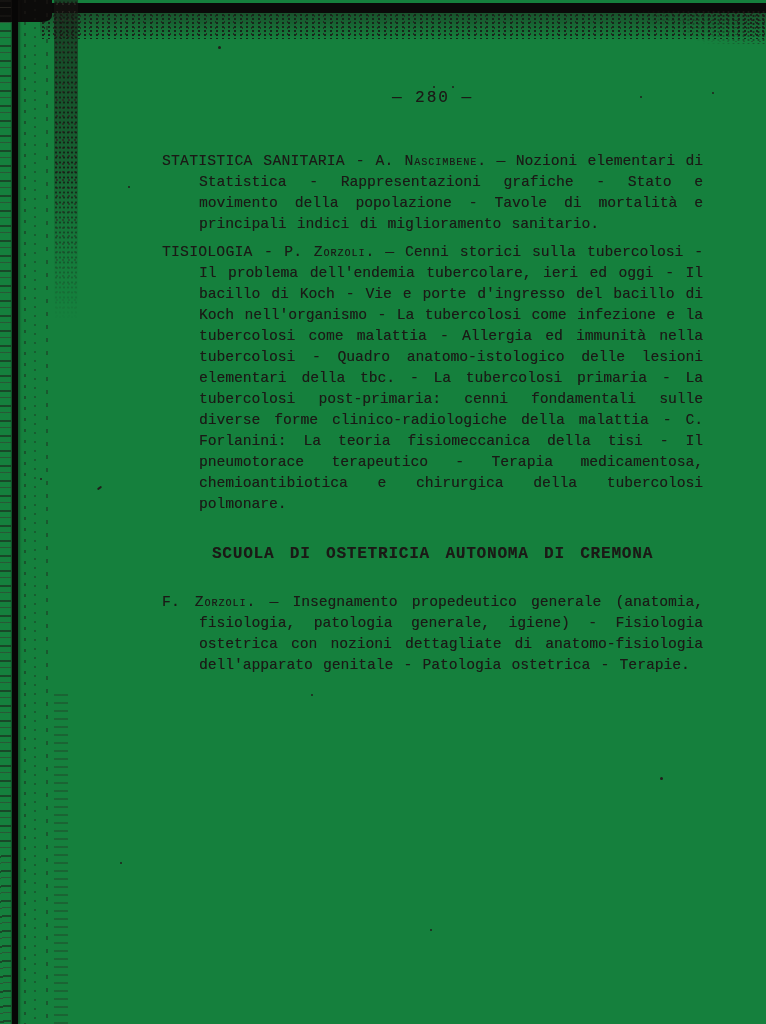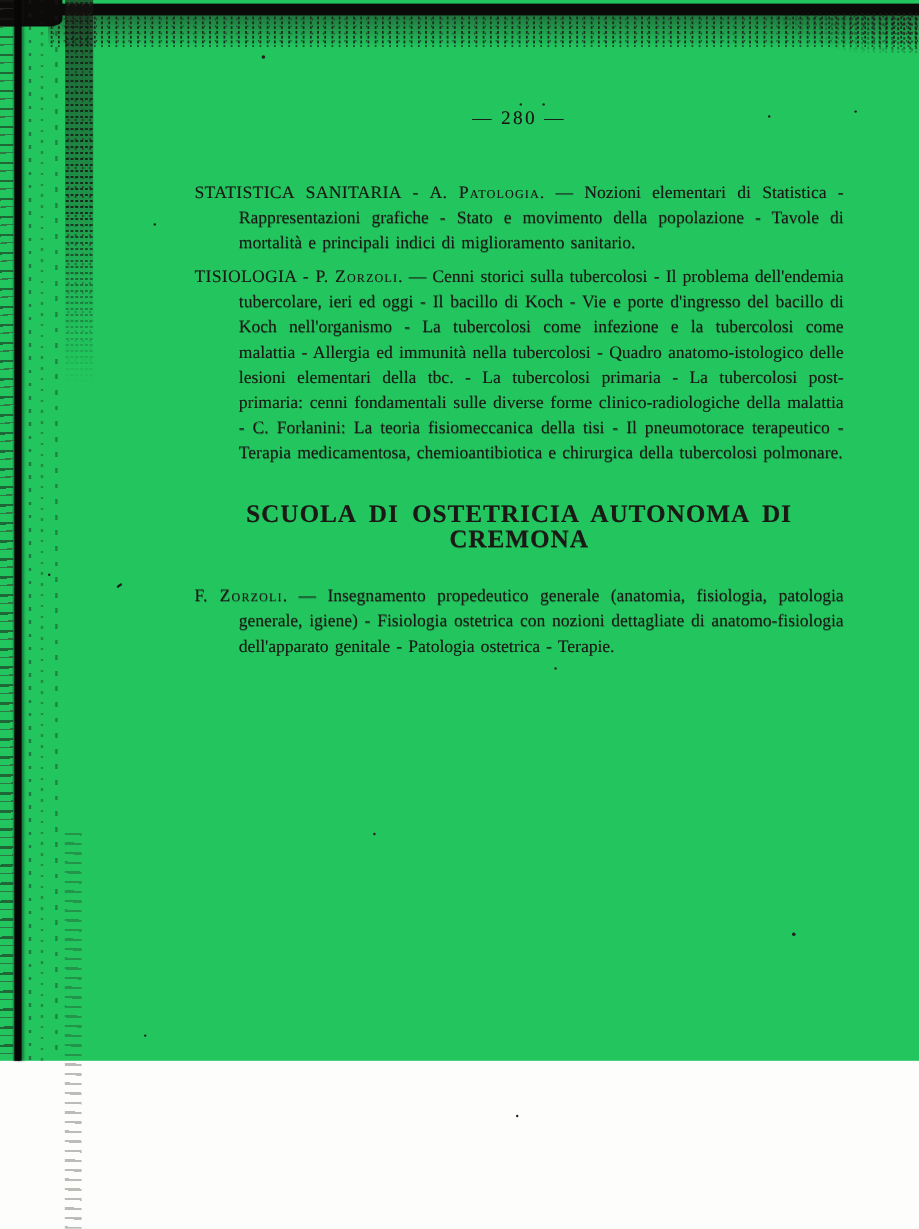--- a/index.html
+++ b/index.html
@@ -8,22 +8,23 @@
     width: 766px;
     height: 1024px;
     background: #fdfdfb;
     overflow: hidden;
     font-family: "Liberation Serif", "DejaVu Serif", serif;
   }
 
   .scan-page {
     position: relative;
     width: 766px;
-    height: 884px;
-    background: #22c55e;
+    height: 1024px;
+    background: #15803d;
+    font-family: Liberation Mono, monospace;
   }
 
   
   .top-band {
     position: absolute;
     left: 6px; right: 0; top: 3px;
     height: 10px;
     background: #0a0a09;
   }
   .top-band-fringe {
@@ -146,21 +147,21 @@
   }
   .entry .author-name {
     font-variant: small-caps;
     letter-spacing: 1px;
   }
 
   .section-heading {
     margin: 29px 0 27px 0;
     padding: 0;
     text-align: center;
-    font-size: 21px;
+    font-size: 16px;
     font-weight: bold;
     letter-spacing: 0.8px;
     word-spacing: 5px;
   }
 </style>
 </head>
 <body>
 
 <div class="scan-page">
 
@@ -194,21 +195,21 @@
     <span style="left:430px; top:929px; width:2px; height:2px;"></span>
     <span style="left:252px; top:356px; width:2px; height:2px;"></span>
     <span style="left:128px; top:186px; width:2px; height:2px;"></span>
   </div>
 
   <div class="content">
 
     <div class="page-number">— 280 —</div>
 
     <p class="entry">
-      <span class="course-title">STATISTICA SANITARIA - A. </span><span class="author-name">Patologia</span><span>. — Nozioni elementari di Statistica - Rappresentazioni grafiche - Stato e movimento della popolazione - Tavole di mortalità e principali indici di miglioramento sanitario.</span>
+      <span class="course-title">STATISTICA SANITARIA - A. </span><span class="author-name">Nascimbene</span><span>. — Nozioni elementari di Statistica - Rappresentazioni grafiche - Stato e movimento della popolazione - Tavole di mortalità e principali indici di miglioramento sanitario.</span>
     </p>
 
     <p class="entry">
       <span class="course-title">TISIOLOGIA - P. </span><span class="author-name">Zorzoli</span><span>. — Cenni storici sulla tubercolosi - Il problema dell'endemia tubercolare, ieri ed oggi - Il bacillo di Koch - Vie e porte d'ingresso del bacillo di Koch nell'organismo - La tubercolosi come infezione e la tubercolosi come malattia - Allergia ed immunità nella tubercolosi - Quadro anatomo-istologico delle lesioni elementari della tbc. - La tubercolosi primaria - La tubercolosi post-primaria: cenni fondamentali sulle diverse forme clinico-radiologiche della malattia - C. Forlanini: La teoria fisiomeccanica della tisi - Il pneumotorace terapeutico - Terapia medicamentosa, chemioantibiotica e chirurgica della tubercolosi polmonare.</span>
     </p>
 
     <h2 class="section-heading">SCUOLA DI OSTETRICIA AUTONOMA DI CREMONA</h2>
 
     <p class="entry">
       <span class="course-title">F. </span><span class="author-name">Zorzoli</span><span>. — Insegnamento propedeutico generale (anatomia, fisiologia, patologia generale, igiene) - Fisiologia ostetrica con nozioni dettagliate di anatomo-fisiologia dell'apparato genitale - Patologia ostetrica - Terapie.</span>

